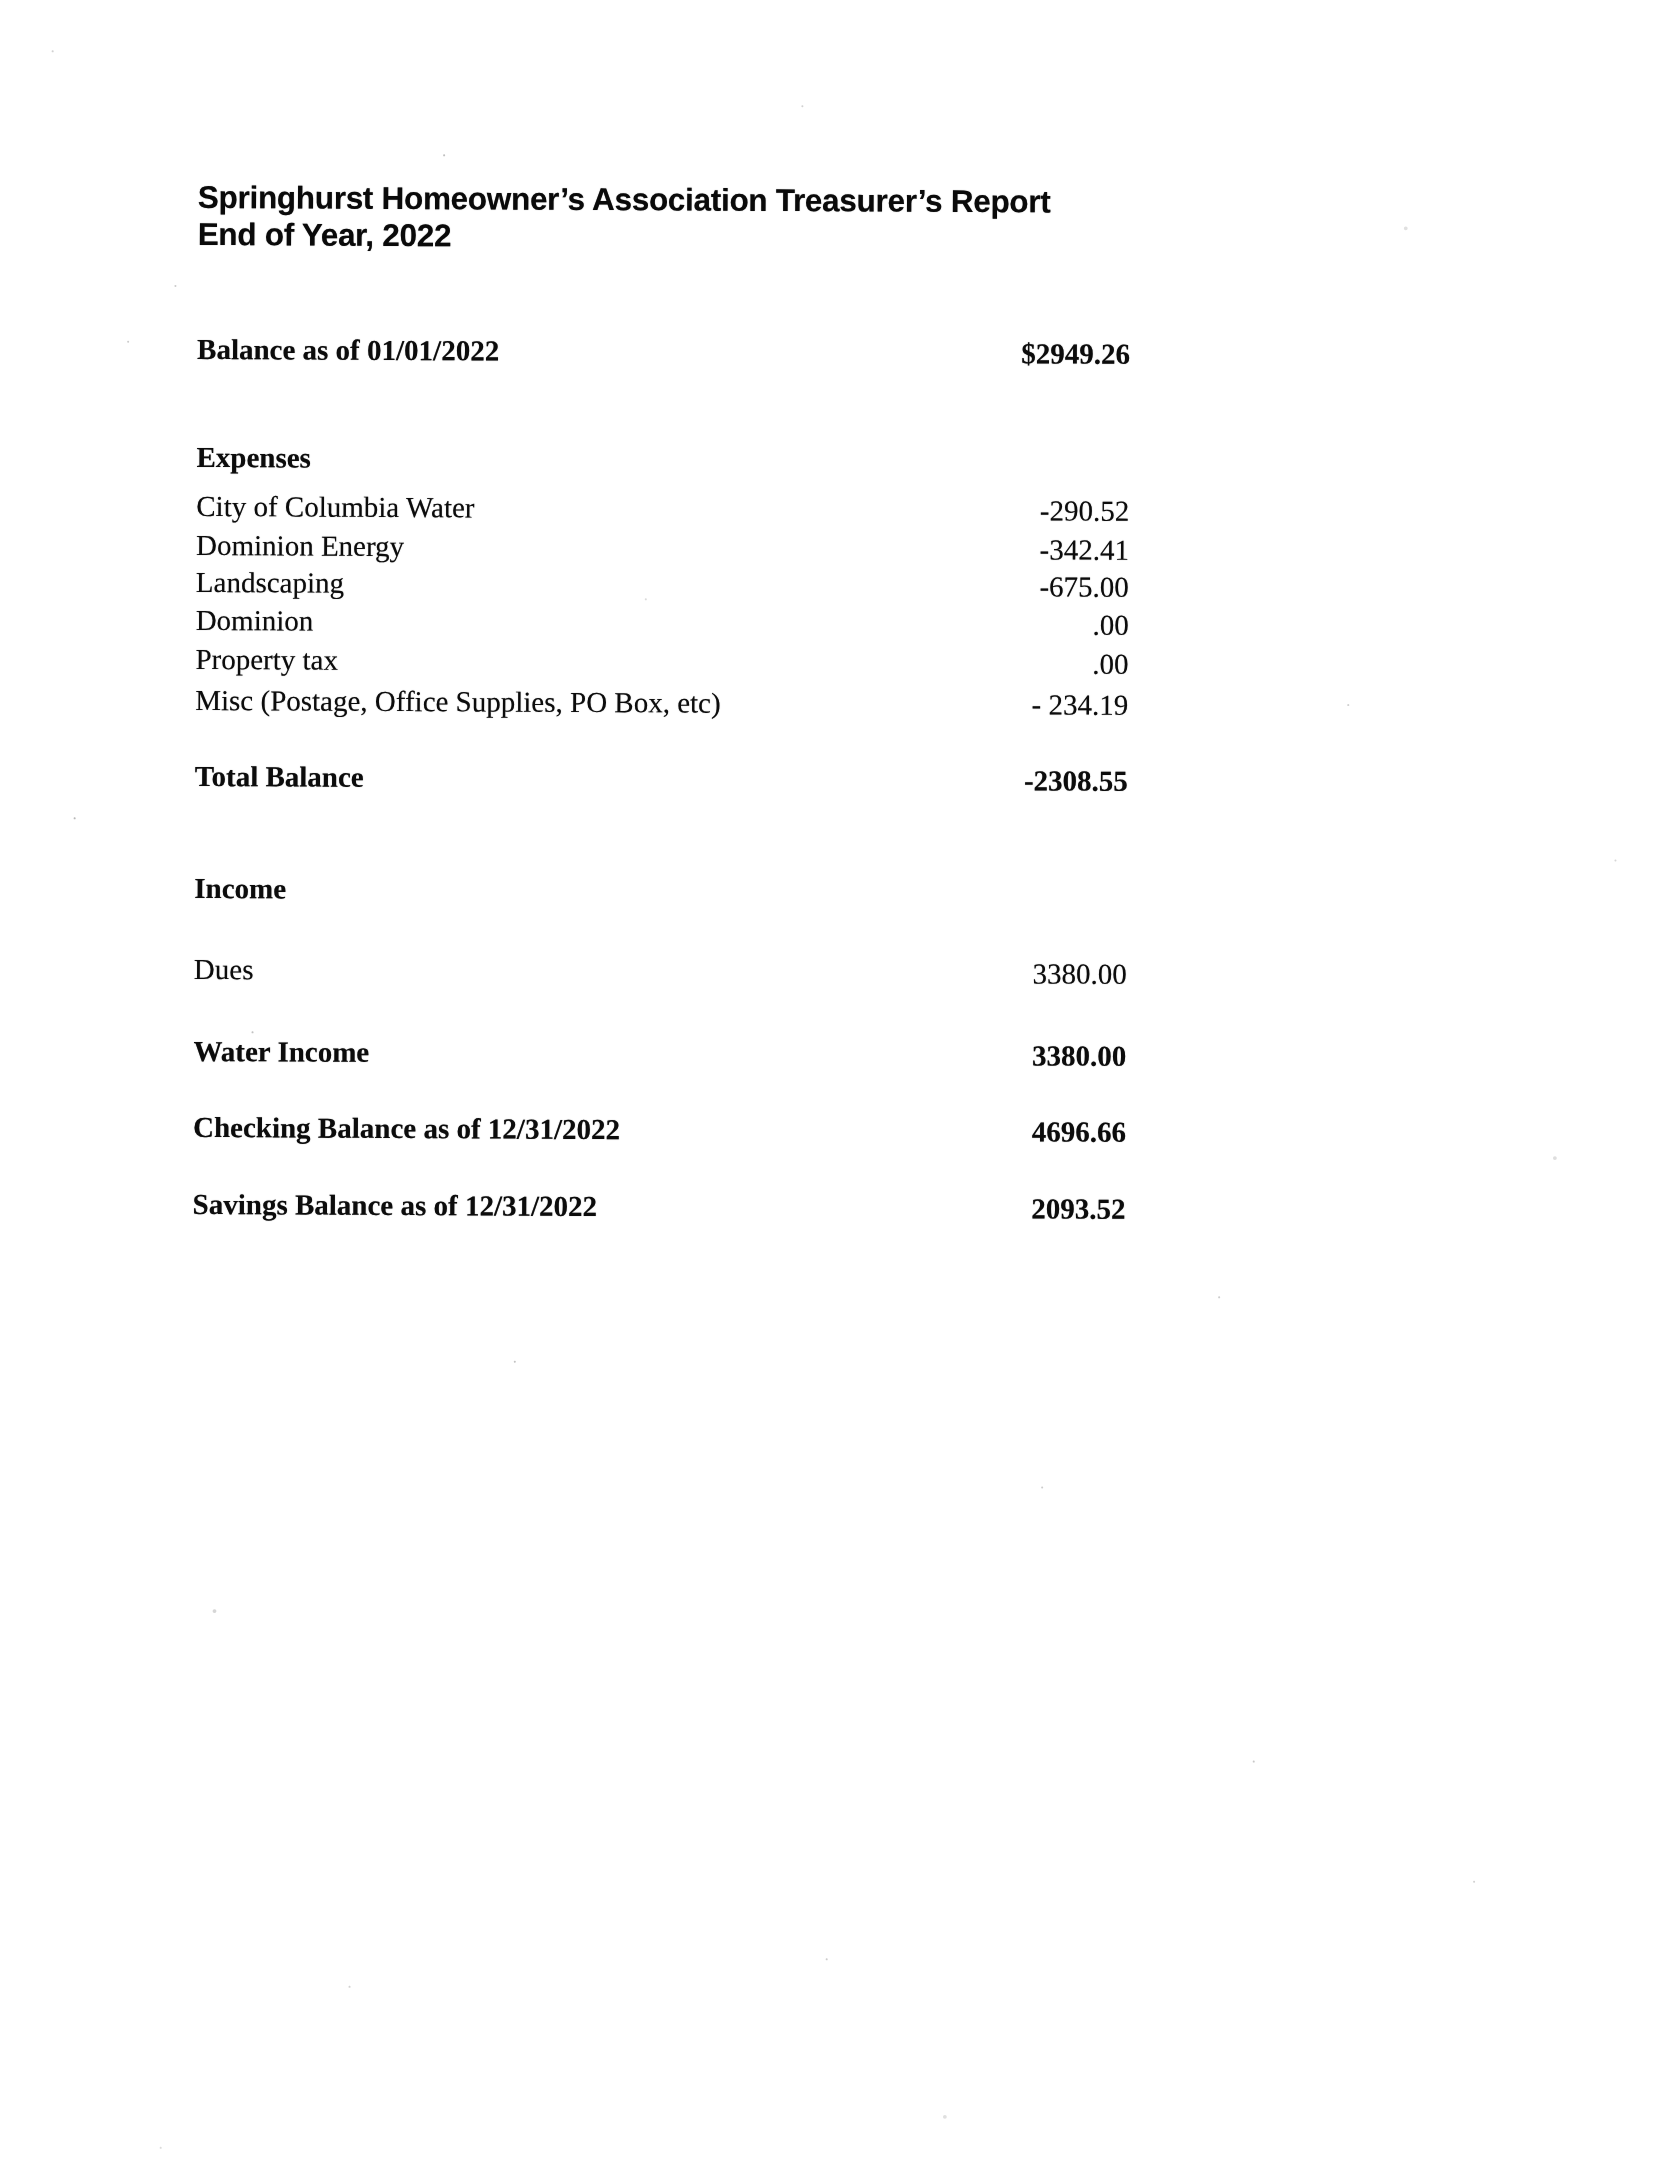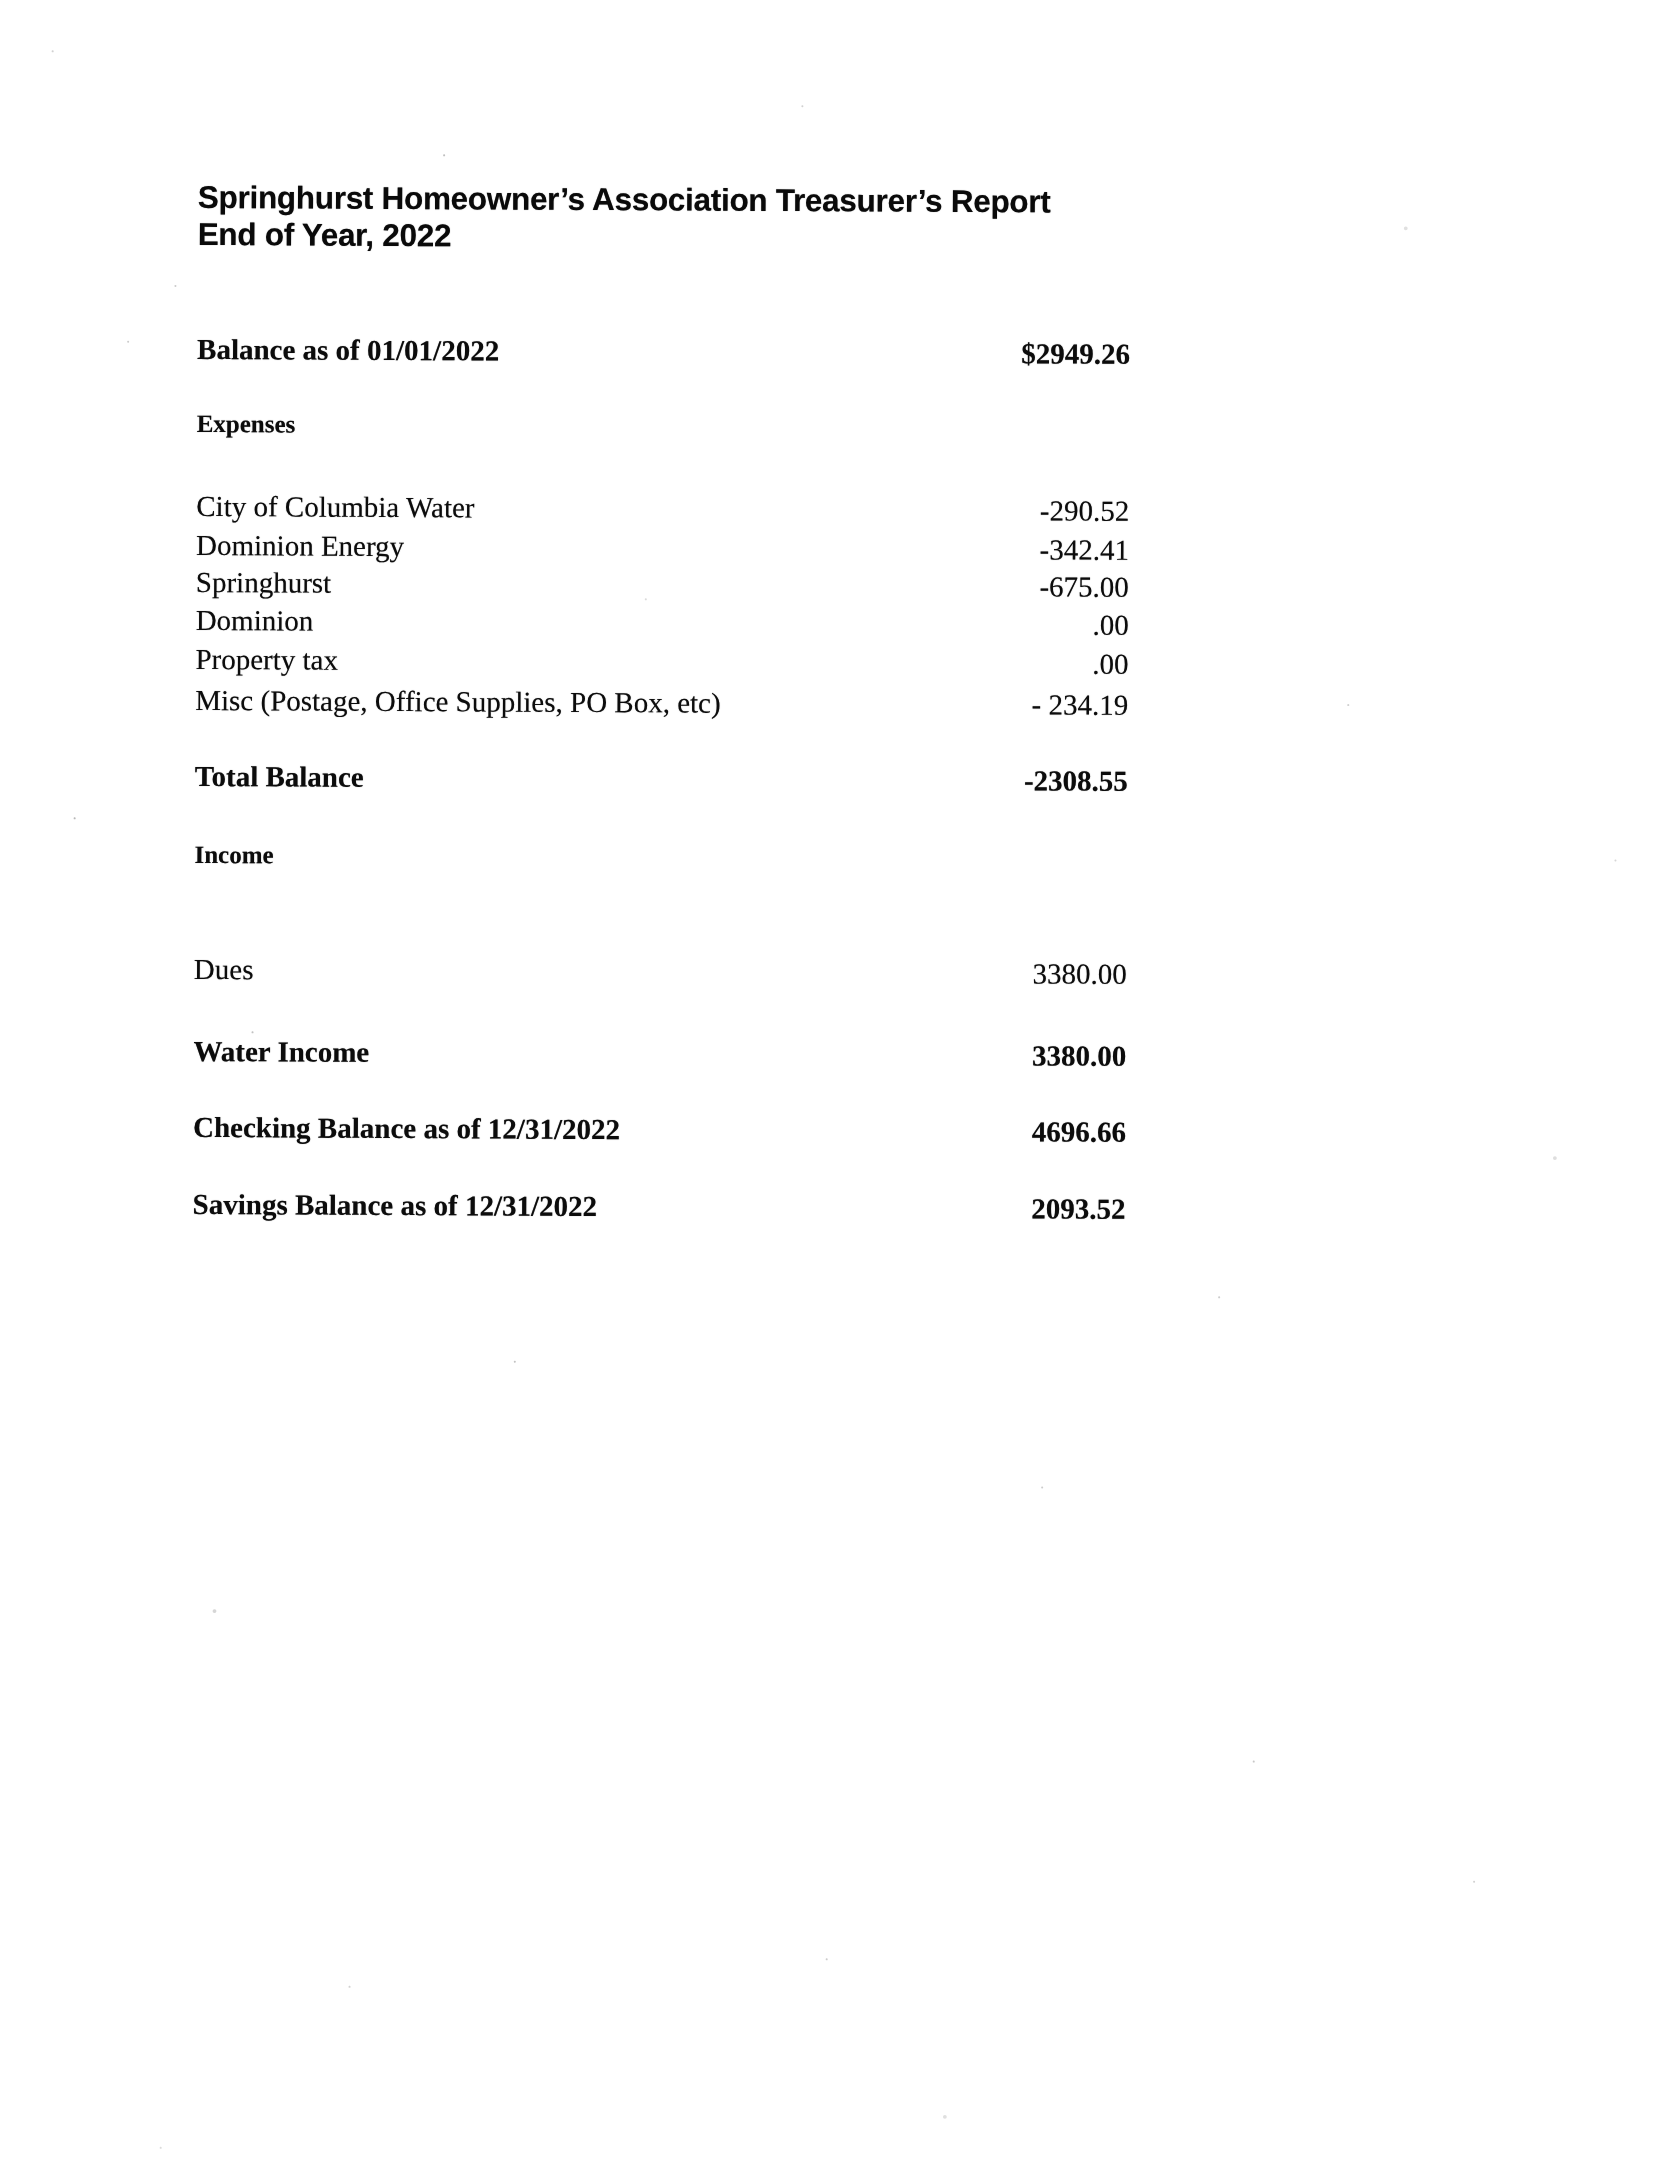--- a/index.html
+++ b/index.html
@@ -46,26 +46,27 @@
     text-shadow: 0 0 0.9px rgba(0,0,0,0.5);
     white-space: nowrap;
   }
   .row .label { text-align: left; }
   .row .value { text-align: center; }
   .bold { font-weight: 700; }
   .heading {
     position: absolute;
     left: 198px;
     font-family: "Liberation Serif", "DejaVu Serif", serif;
-    font-size: 25px;
+    font-size: 29px;
     font-weight: 700;
     line-height: 1;
     color: #0c0c0c;
     text-shadow: 0 0 0.9px rgba(0,0,0,0.5);
     white-space: nowrap;
+    margin-top: 32px;
   }
   
   .specks {
     position: absolute;
     left: 0; top: 0;
     width: 1.7px; height: 1.7px;
     background: transparent;
     border-radius: 50%;
     box-shadow:
       128px 341px 0 0 rgba(0,0,0,0.20),
@@ -113,21 +114,21 @@
 
   <div class="row" style="top:492px">
     <span class="label">City of Columbia Water</span>
     <span class="value">-290.52</span>
   </div>
   <div class="row" style="top:531px">
     <span class="label">Dominion Energy</span>
     <span class="value">-342.41</span>
   </div>
   <div class="row" style="top:568px">
-    <span class="label">Springhurst</span>
+    <span class="label">Landscaping</span>
     <span class="value">-675.00</span>
   </div>
   <div class="row" style="top:606px">
     <span class="label">Dominion</span>
     <span class="value">.00</span>
   </div>
   <div class="row" style="top:645px">
     <span class="label">Property tax</span>
     <span class="value">.00</span>
   </div>

